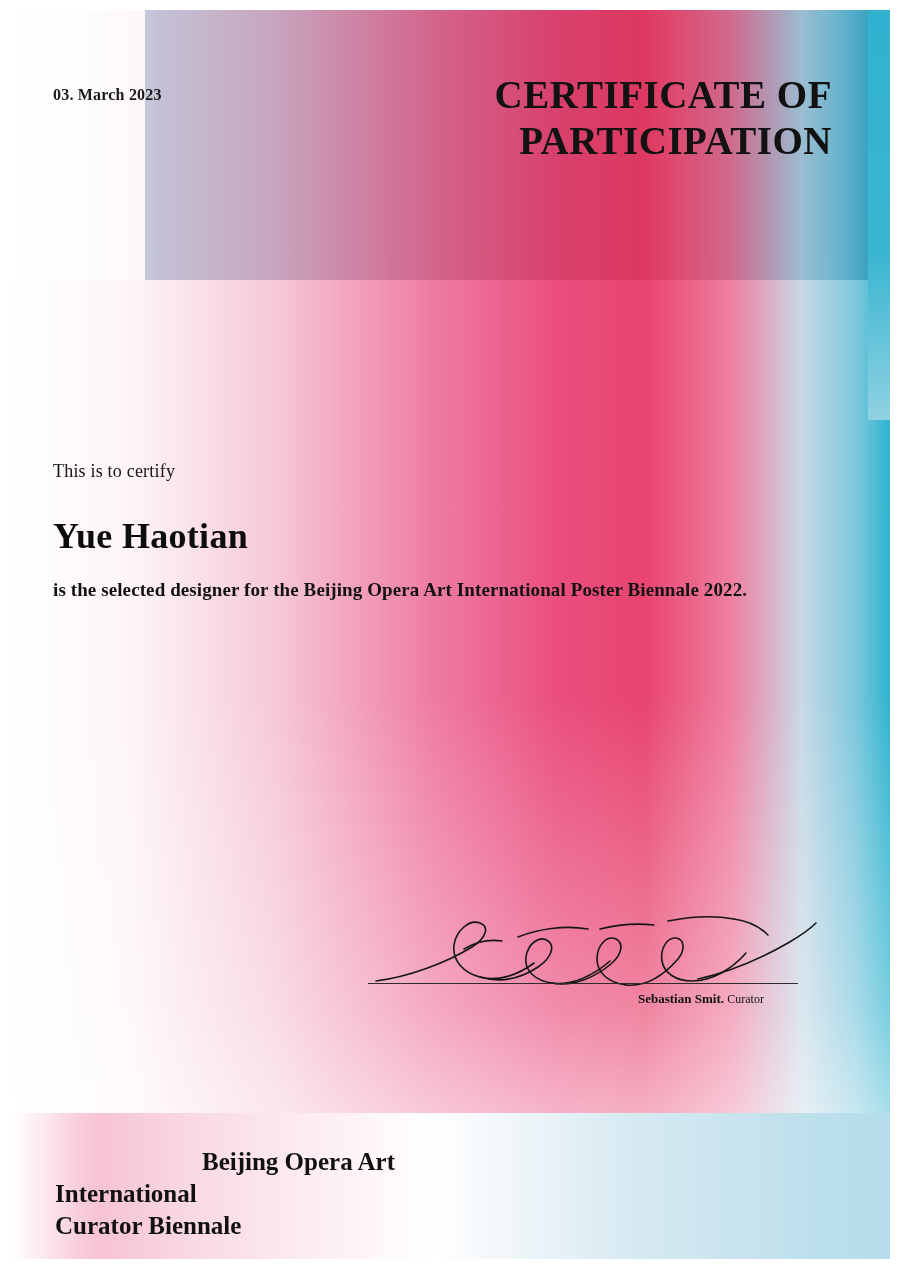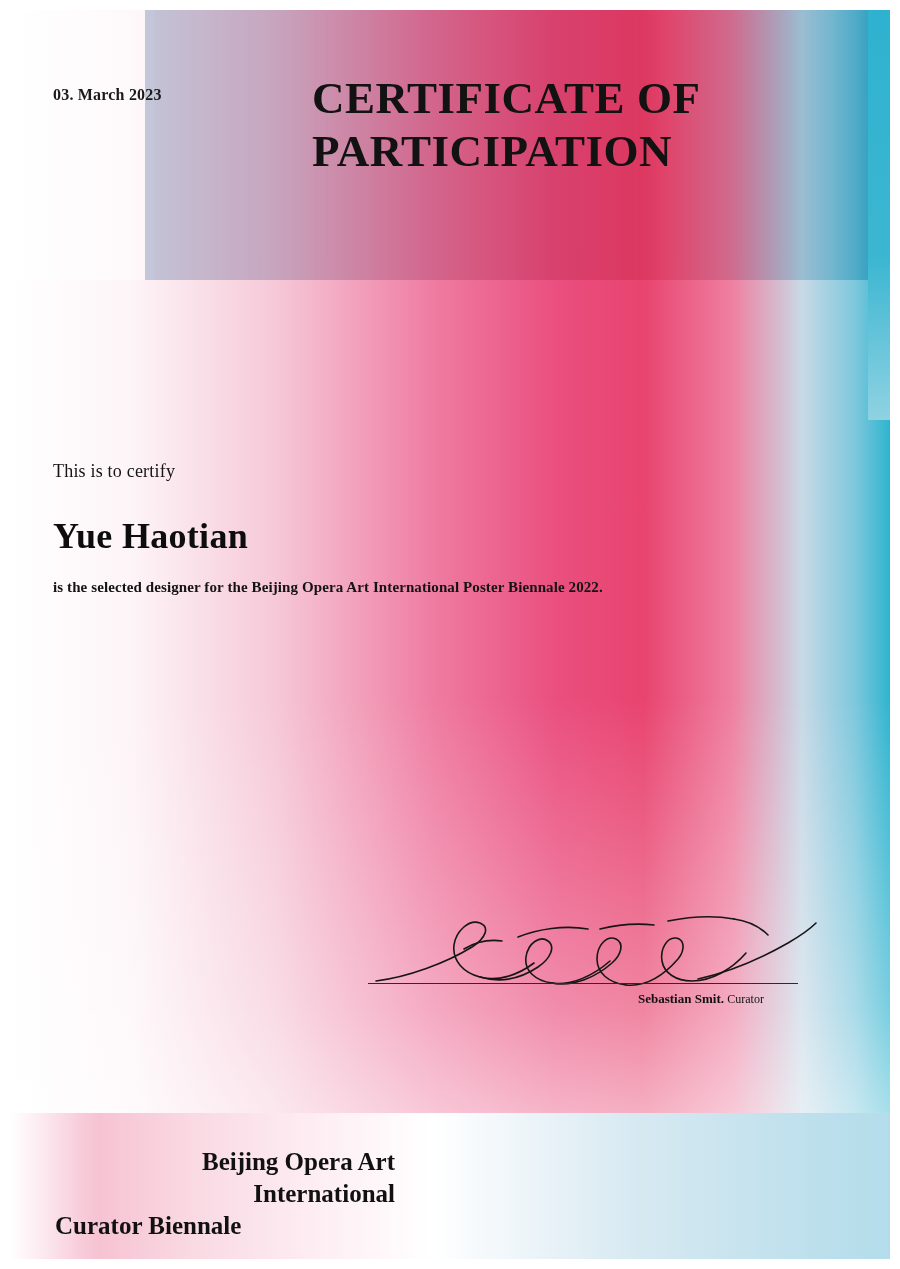--- a/index.html
+++ b/index.html
@@ -133,21 +133,22 @@
     font-weight: bold;
     color: #1a1a1a;
     letter-spacing: 0.2px;
   }
 
   .title {
     position: absolute;
     right: 68px;
     top: 72px;
     width: 520px;
-    font-size: 45px;
+    text-align: right;
+    font-size: 39px;
     line-height: 1.18;
     font-weight: bold;
     color: #121212;
     letter-spacing: 0.5px;
   }
 
   .certify-line {
     position: absolute;
     left: 53px;
     top: 461px;
@@ -163,21 +164,21 @@
     font-size: 36px;
     font-weight: bold;
     color: #0d0d0d;
     letter-spacing: 0.3px;
   }
 
   .statement {
     position: absolute;
     left: 53px;
     top: 579px;
-    font-size: 15px;
+    font-size: 19px;
     font-weight: bold;
     color: #131313;
     letter-spacing: 0.1px;
   }
 
   
   .signature-block {
     position: absolute;
     left: 368px;
     top: 903px;
@@ -218,21 +219,21 @@
     position: absolute;
     left: 55px;
     top: 1146px;
     width: 340px;
     font-weight: bold;
     font-size: 25px;
     line-height: 1.28;
     color: #111111;
   }
   .brand .l1 { display: block; text-align: right; }
-  .brand .l2 { display: block; text-align: right; }
+  .brand .l2 { display: block; text-align: left; }
   .brand .l3 { display: block; text-align: left; }
 
   .year {
     position: absolute;
     right: 70px;
     top: 1152px;
     font-size: 62px;
     color: #101010;
     letter-spacing: 1px;
   }

